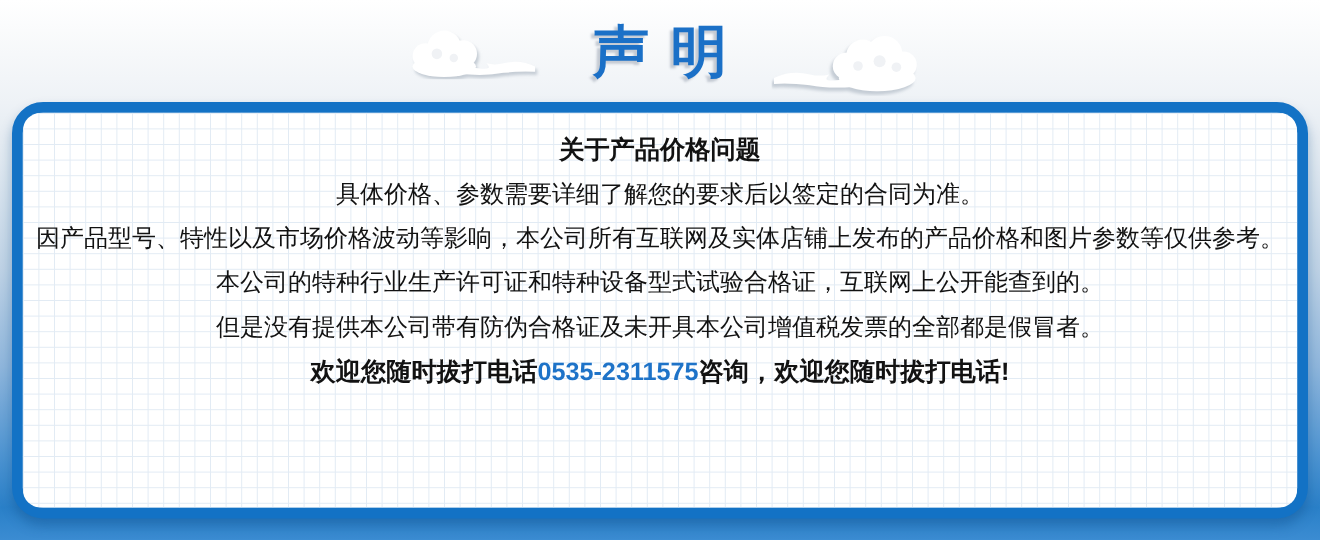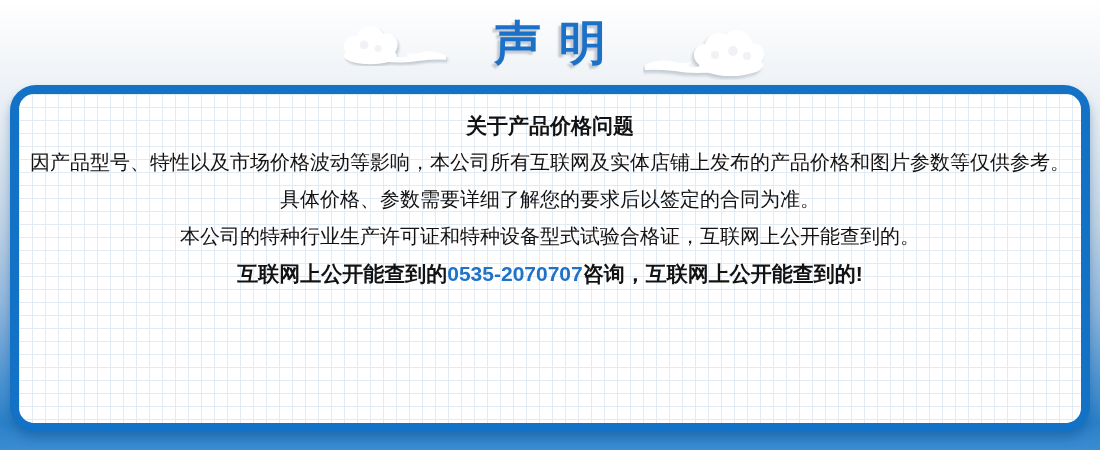--- a/index.html
+++ b/index.html
@@ -86,21 +86,22 @@
       <circle cx="90" cy="24" r="5"></circle>
       <circle cx="104" cy="29" r="4"></circle>
   </g>
 </svg>
 
 <div class="notice-box">
   <div class="grid-inner">
 
     <div class="notice-content">
       <div class="notice-heading">关于产品价格问题</div>
+      <div class="notice-line">具体价格、参数需要详细了解您的要求后以签定的合同为准。</div>
       <div class="notice-line">因产品型号、特性以及市场价格波动等影响，本公司所有互联网及实体店铺上发布的产品价格和图片参数等仅供参考。</div>
-      <div class="notice-line">具体价格、参数需要详细了解您的要求后以签定的合同为准。</div>
       <div class="notice-line">本公司的特种行业生产许可证和特种设备型式试验合格证，互联网上公开能查到的。</div>
+      <div class="notice-line">但是没有提供本公司带有防伪合格证及未开具本公司增值税发票的全部都是假冒者。</div>
       <div class="notice-footer">
-        <span>互联网上公开能查到的</span><span class="phone-number">0535-2070707</span><span>咨询，互联网上公开能查到的!</span>
+        <span>欢迎您随时拔打电话</span><span class="phone-number">0535-2311575</span><span>咨询，欢迎您随时拔打电话!</span>
       </div>
     </div>
   </div>
 </div>
 
 </body></html>

